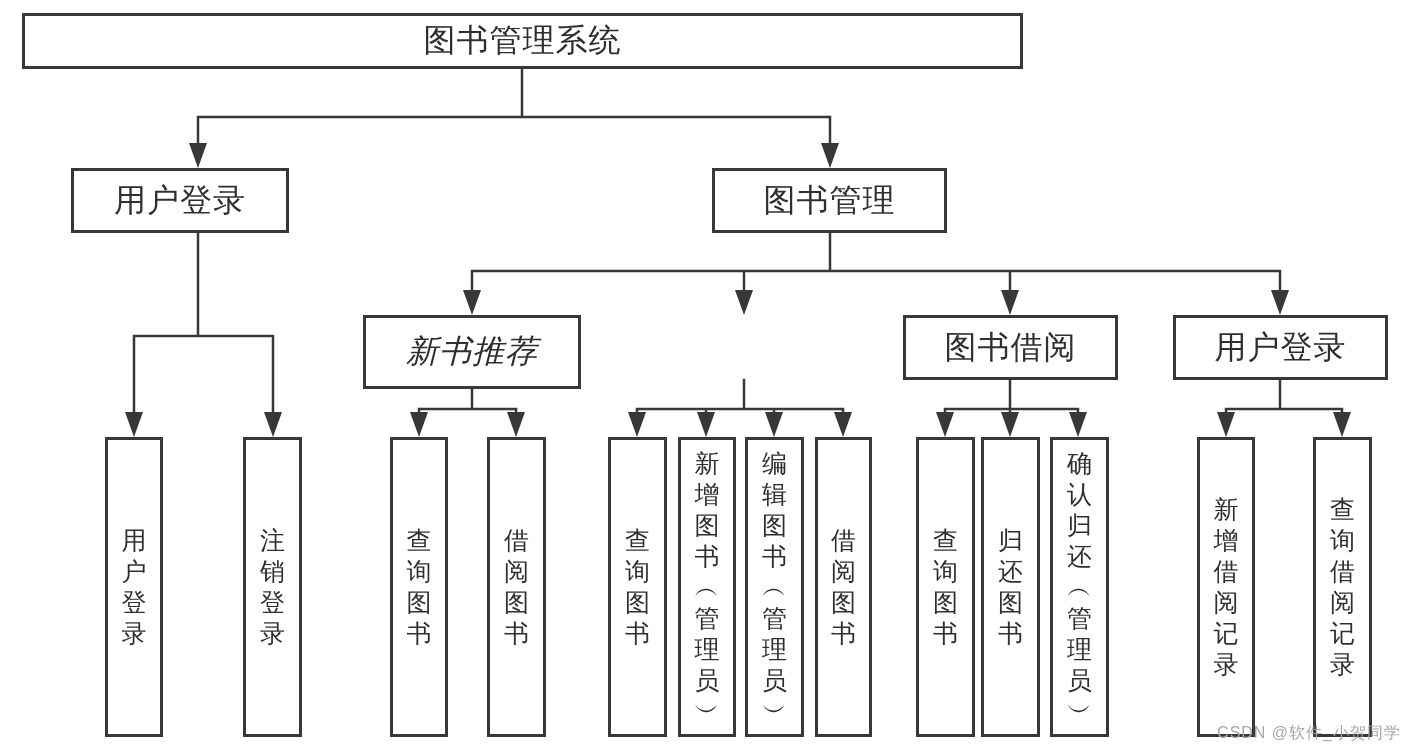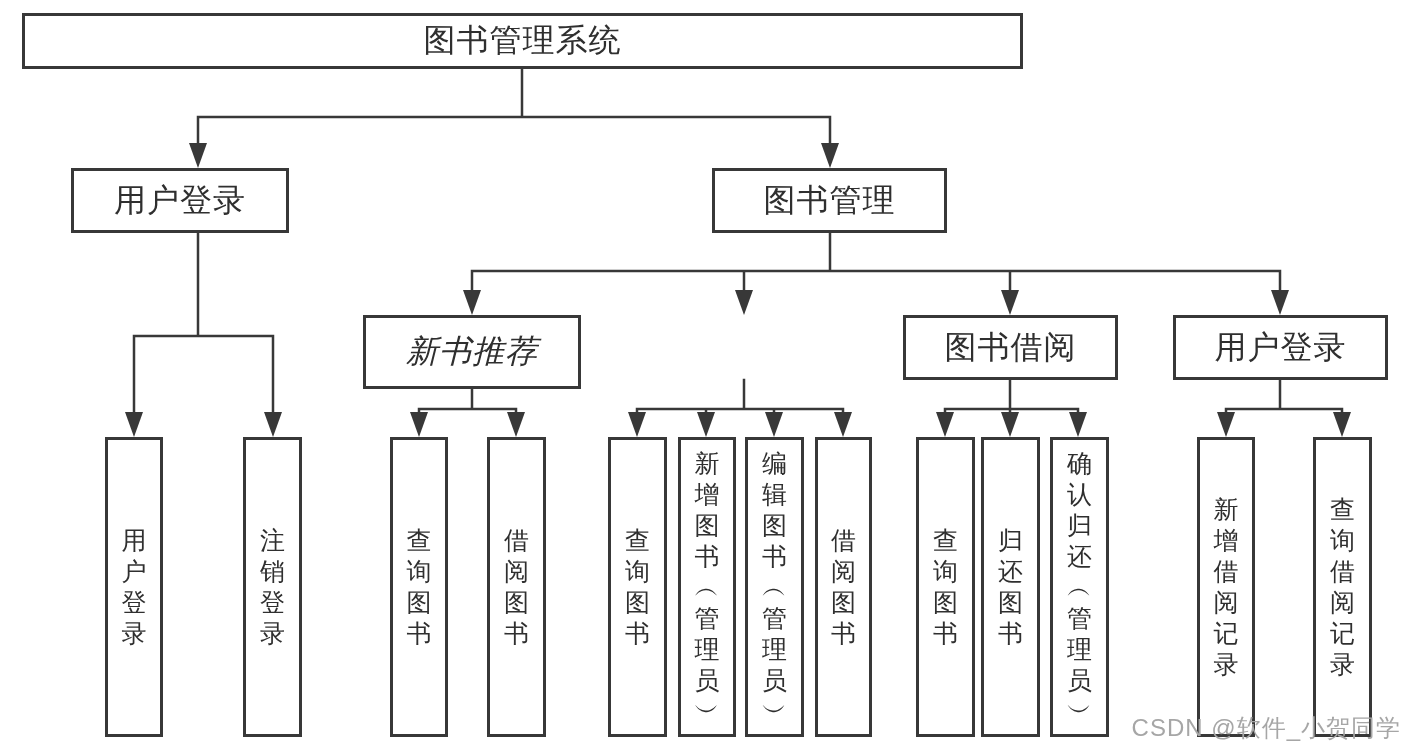--- a/index.html
+++ b/index.html
@@ -25,21 +25,21 @@
     font-size:32px;letter-spacing:1px;white-space:nowrap;
   }
   .vbox{
     position:absolute;box-sizing:border-box;
     border:3px solid var(--line);background:var(--bg);
     display:flex;align-items:center;justify-content:center;
     font-size:25px;line-height:31px;text-align:center;
   }
   #watermark{
     position:absolute;right:4px;bottom:3px;
-    font-size:24px;color:var(--wm);letter-spacing:1px;white-space:nowrap;margin-top:28px;
+    font-size:16px;color:var(--wm);letter-spacing:1px;white-space:nowrap;margin-top:28px;
   }
 </style>
 </head>
 <body>
 
 <div id="stage">
 
   <svg id="connector-svg" viewBox="0 0 1405 747" xmlns="http://www.w3.org/2000/svg">
 
     <path d="M522 68 V117 M198 117 H830 M198 117 V145 M830 117 V145"></path>

